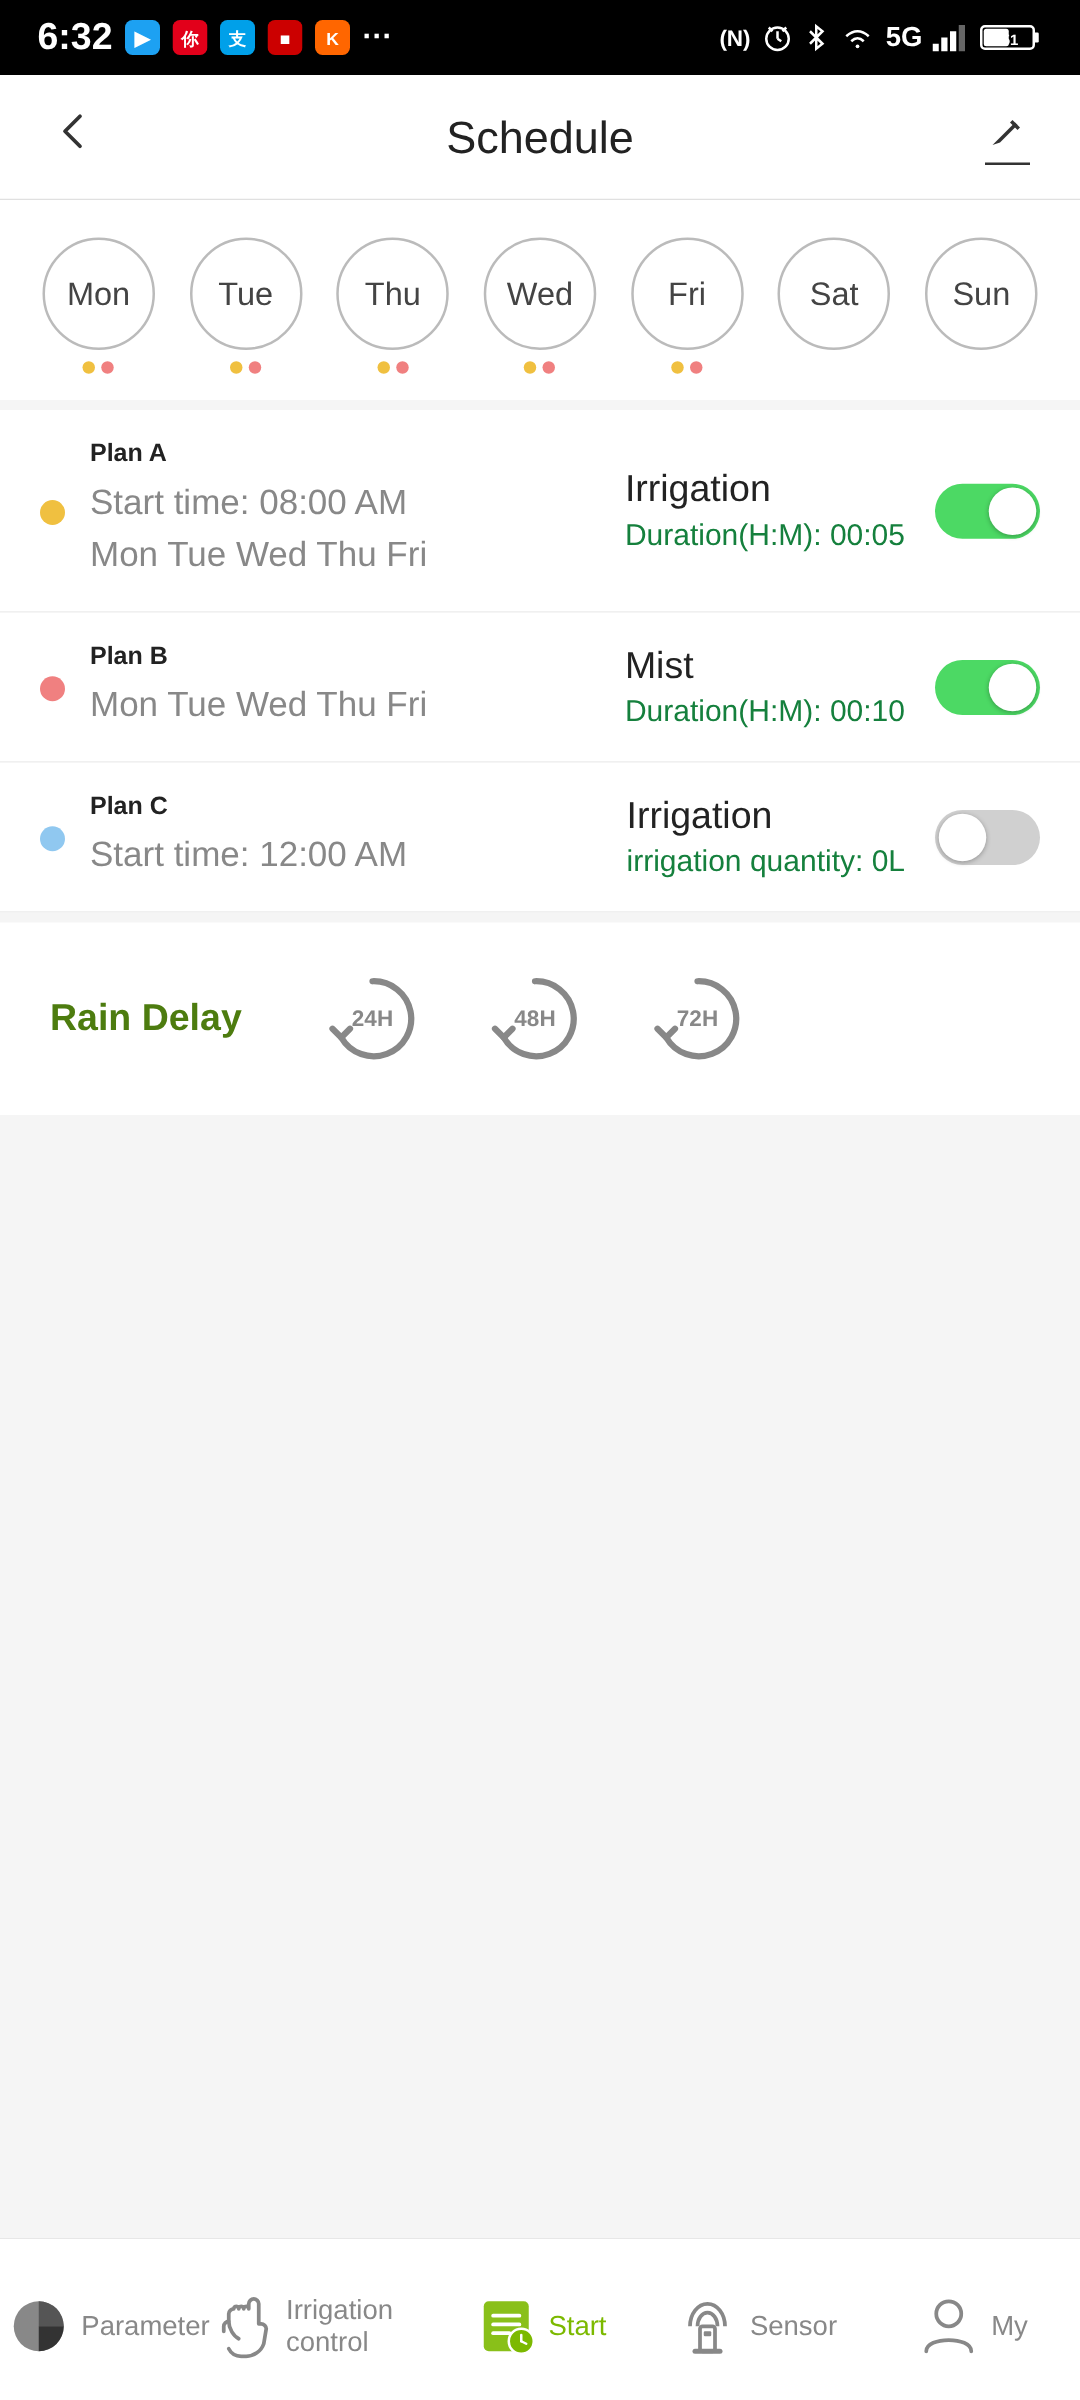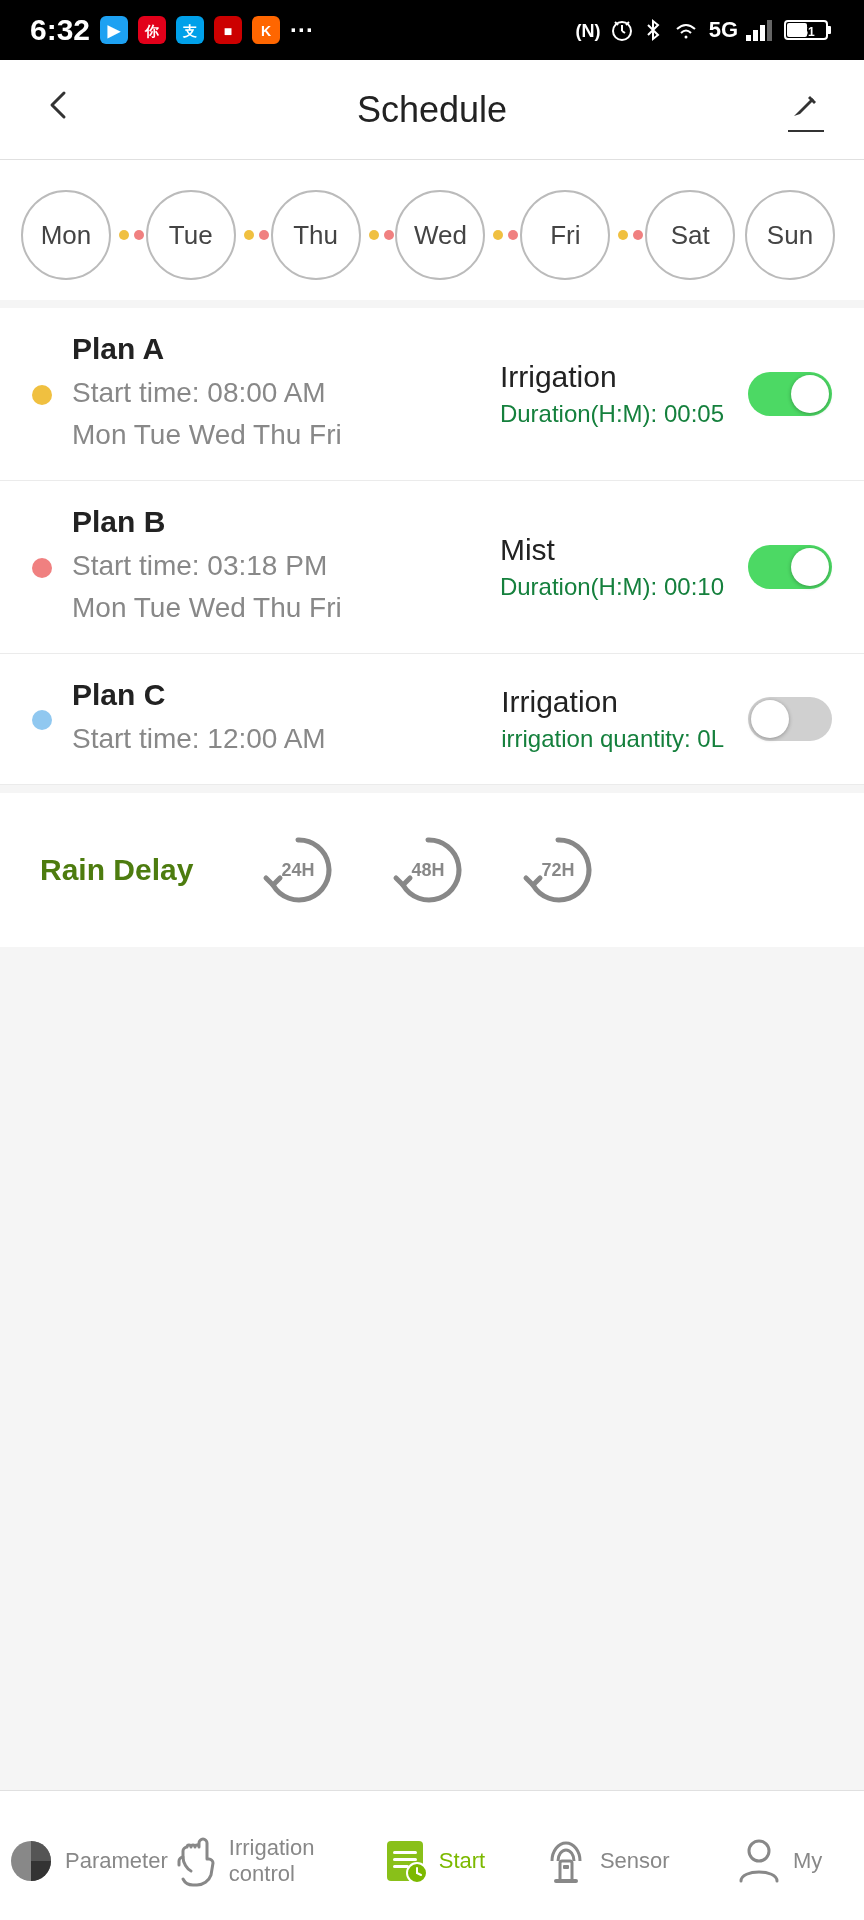--- a/index.html
+++ b/index.html
@@ -71,21 +71,21 @@
     .days-section {
       background: #fff;
       padding: 30px 20px 20px;
       display: flex;
       justify-content: space-around;
       align-items: flex-start;
       margin-bottom: 8px;
     }
     .day-item {
       display: flex;
-      flex-direction: row;
+      flex-direction: column;
       align-items: center;
       gap: 8px;
     }
     .day-circle {
       width: 90px;
       height: 90px;
       border-radius: 50%;
       border: 2px solid #bbb;
       display: flex;
       align-items: center;
@@ -130,21 +130,21 @@
       margin-top: 2px;
     }
     .plan-dot-yellow { background: #f0c040; }
     .plan-dot-pink { background: #f08080; }
     .plan-dot-blue { background: #90c8f0; }
 
     .plan-left {
       flex: 1;
     }
     .plan-name {
-      font-size: 30px;
+      font-size: 20px;
       font-weight: 600;
       color: #222;
       margin-bottom: 6px;
     }
     .plan-sub {
       font-size: 28px;
       color: #888;
       line-height: 1.5;
     }
     .plan-right {
@@ -411,21 +411,20 @@
     </div>
     <div class="toggle toggle-on">
       <div class="toggle-knob"></div>
     </div>
   </div>
 
   <div class="plan-row">
     <div class="plan-dot plan-dot-pink"></div>
     <div class="plan-left">
       <div class="plan-name">Plan B</div>
-      <div class="plan-sub">Start time: 03:18 PM</div>
       <div class="plan-sub">Mon Tue Wed Thu Fri</div>
     </div>
     <div class="plan-right">
       <div class="plan-type">Mist</div>
       <div class="plan-duration">Duration(H:M): 00:10</div>
     </div>
     <div class="toggle toggle-on">
       <div class="toggle-knob"></div>
     </div>
   </div>

